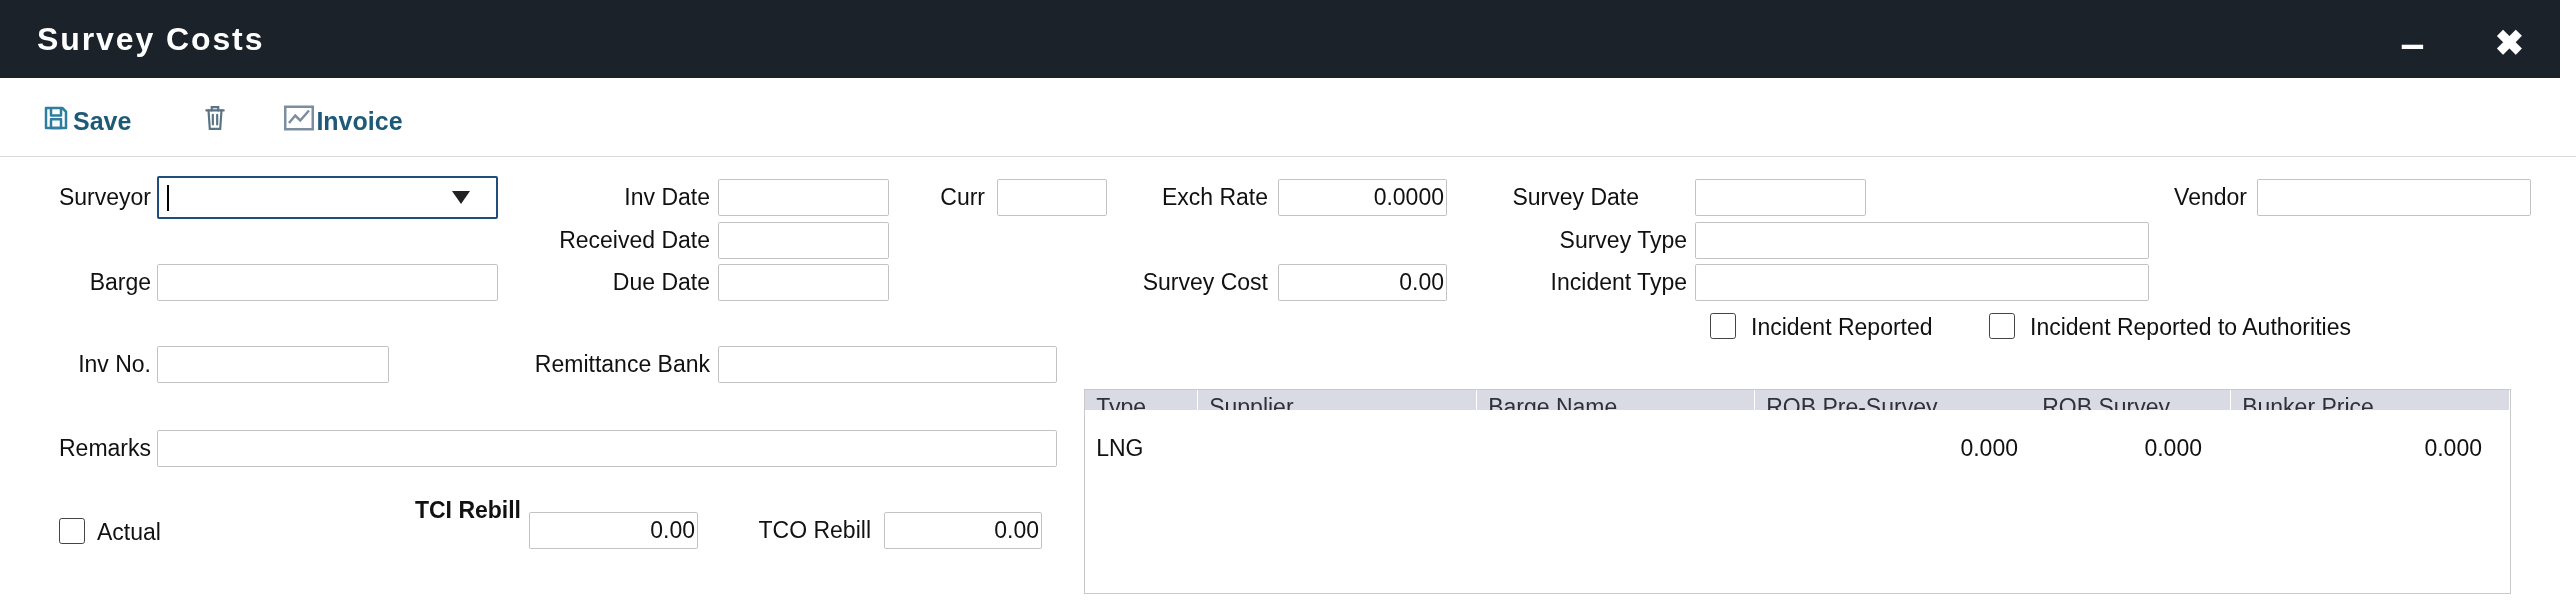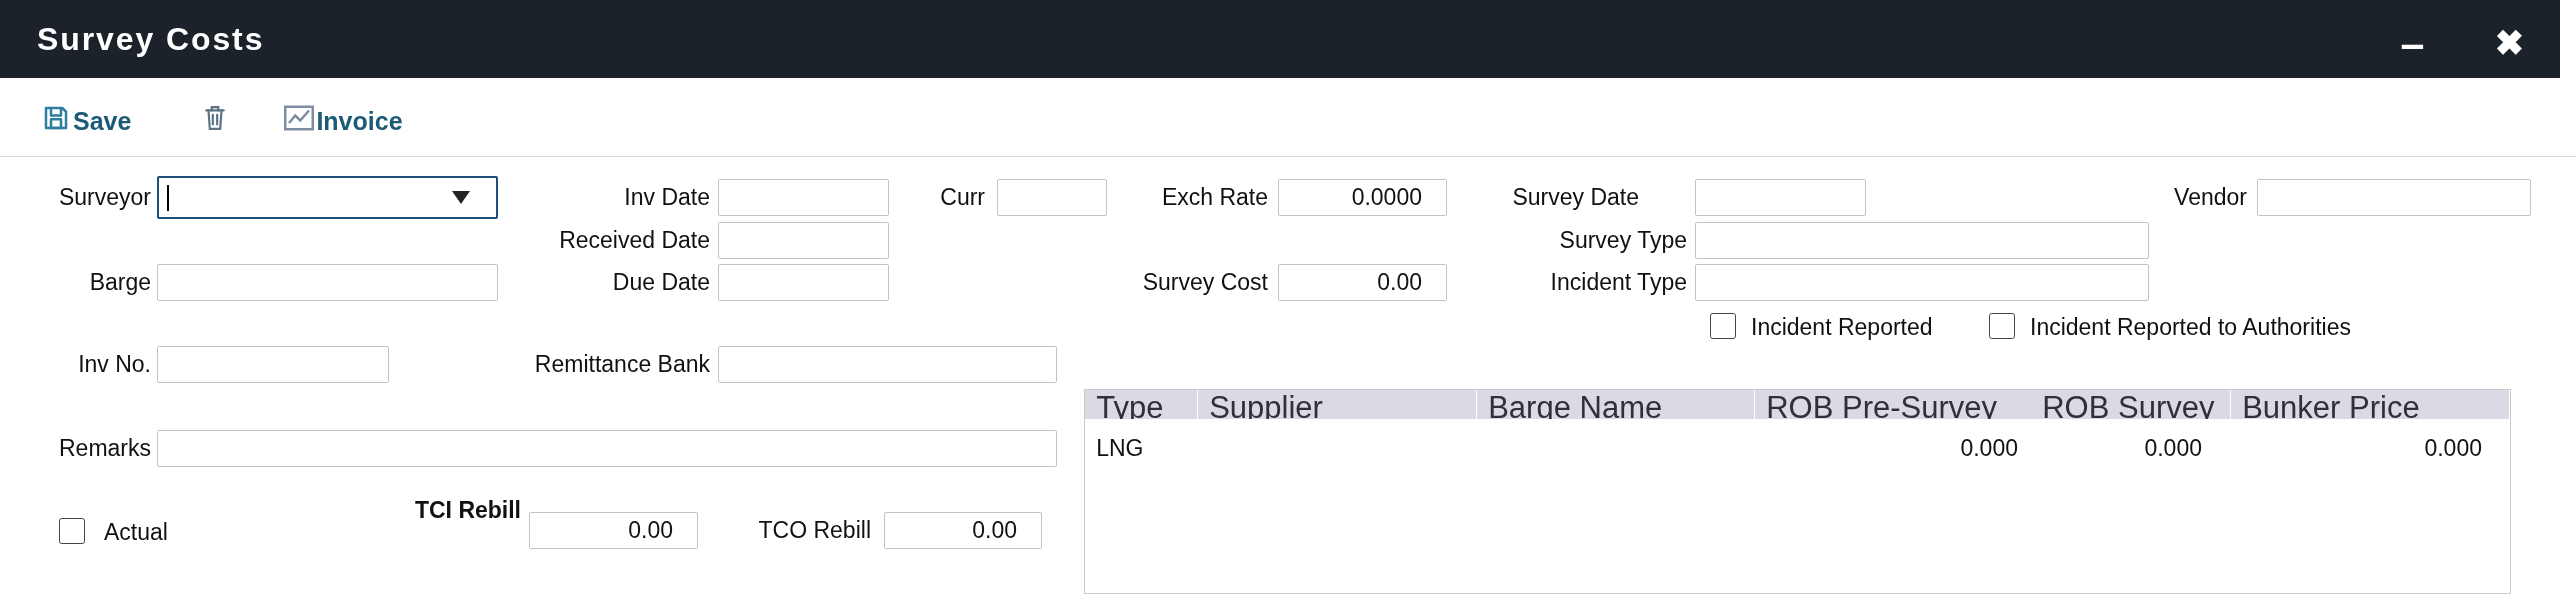--- a/index.html
+++ b/index.html
@@ -16,33 +16,33 @@
 
   
   #toolbar{position:absolute;top:86px;left:0;right:0;height:71px;background:#fff;border-bottom:1.9px solid #d8d8d8;display:flex;align-items:center;}
   .tbtn{display:flex;align-items:center;gap:2px;font-size:25px;font-weight:700;color:#1d5a78;cursor:pointer;}
   #save-btn{margin-left:41px;}
   #trash-btn{margin-left:71px;}
   #invoice-btn{margin-left:56px;}
 
   
   .lbl{position:absolute;font-size:23px;color:#111;text-align:right;line-height:37px;white-space:nowrap;}
-  .inp{position:absolute;height:37px;border:0.9px solid #c3c3c3;border-radius:1.9px;font-size:23px;font-family:inherit;padding:0 24px;color:#111;background:#fff;outline:none;}
+  .inp{position:absolute;height:37px;border:0.9px solid #c3c3c3;border-radius:1.9px;font-size:23px;font-family:inherit;padding:0 2px;color:#111;background:#fff;outline:none;}
   .num{text-align:right;}
   .cb{position:absolute;width:26px;height:26px;border:1.9px solid #444;border-radius:2.8px;background:#fff;cursor:pointer;}
   .cblbl{position:absolute;font-size:23px;color:#111;line-height:32px;white-space:nowrap;}
 
   
   #surveyor-combobox{position:absolute;left:157px;top:176px;width:341px;height:43px;border:2.8px solid #1e4e79;border-radius:1.9px;background:#fff;cursor:text;}
   #surveyor-caret{position:absolute;left:8.4px;top:6.5px;width:1.9px;height:26px;background:#000;}
   #surveyor-arrow{position:absolute;right:26px;top:13px;width:0;height:0;border-left:9.3px solid transparent;border-right:9.3px solid transparent;border-top:13px solid #222;}
 
   
   #tbl{position:absolute;left:1084px;top:389px;width:1427px;height:205px;border:0.9px solid #c9c9c9;background:#fff;}
-  .th{position:absolute;top:0;height:29px;background:#dadae4;font-size:31px;color:#30303a;line-height:35px;padding-left:11.2px;border-right:1.9px solid #fff;overflow:hidden;white-space:nowrap;}
+  .th{position:absolute;top:0;height:20px;background:#dadae4;font-size:23px;color:#30303a;line-height:35px;padding-left:11.2px;border-right:1.9px solid #fff;overflow:hidden;white-space:nowrap;}
   .td{position:absolute;top:43px;font-size:23px;color:#111;line-height:30px;white-space:nowrap;}
 </style>
 </head>
 <body>
 
 <div id="win">
 
   <div id="titlebar">
     <span id="title">Survey Costs</span>
     <span id="min-btn" class="winbtn">
@@ -132,21 +132,21 @@
   <div class="lbl" style="left:28px;top:346px;width:123px;">Inv No.</div>
   <input class="inp" style="left: 157px; top: 346px; width: 232px;" value="">
 
   <div class="lbl" style="left:466px;top:346px;width:244px;">Remittance Bank</div>
   <input class="inp" style="left: 718px; top: 346px; width: 339px;" value="">
 
   <div class="lbl" style="left:28px;top:430px;width:123px;">Remarks</div>
   <input class="inp" style="left: 157px; top: 430px; width: 900px;" value="">
 
   <span class="cb" style="left:59px;top:518px;"></span>
-  <span class="cblbl" style="left:104px;top:516px;">Actual</span>
+  <span class="cblbl" style="left:97px;top:516px;">Actual</span>
 
   <div class="lbl" style="left:326px;top:492px;width:195px;font-weight:bold;">TCI Rebill</div>
   <input class="inp num" style="left: 529px; top: 512px; width: 169px;" value="0.00">
 
   <div class="lbl" style="left:680px;top:512px;width:191px;">TCO Rebill</div>
   <input class="inp num" style="left: 884px; top: 512px; width: 158px;" value="0.00">
 
   <div id="tbl">
     <div class="th" style="left:0;width:113px;">Type</div>
     <div class="th" style="left:113px;width:279px;">Supplier</div>

